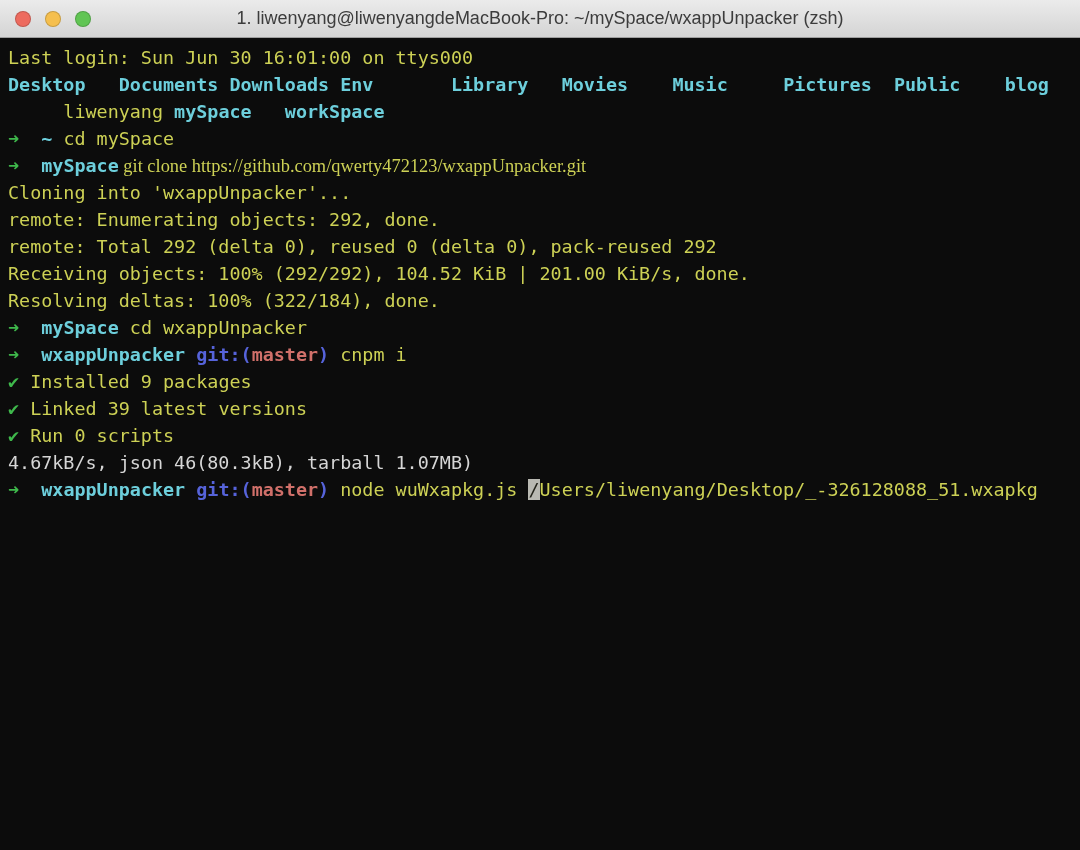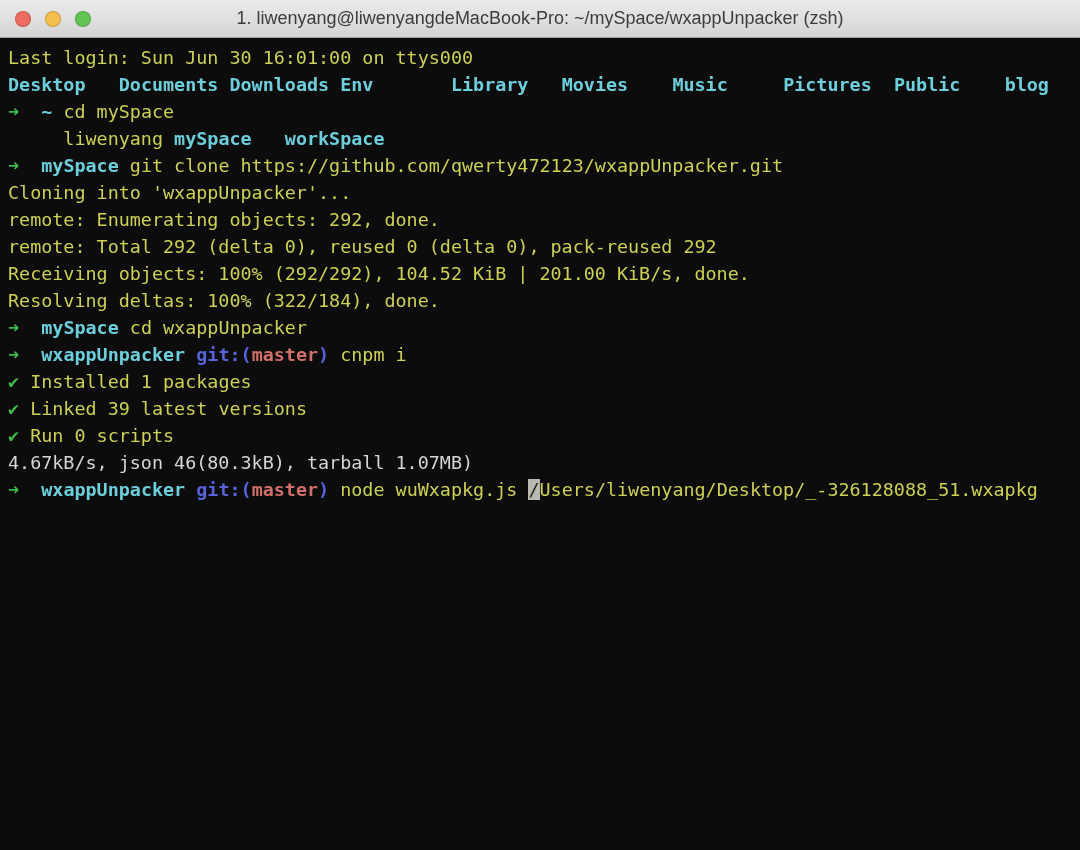--- a/index.html
+++ b/index.html
@@ -75,29 +75,29 @@
     <div class="traffic-lights">
       <span class="tl" style="background: rgb(237, 107, 95);"></span>
       <span class="tl" style="background: rgb(245, 191, 78);"></span>
       <span class="tl" style="background: rgb(97, 197, 84);"></span>
     </div>
     <div class="title">1. liwenyang@liwenyangdeMacBook-Pro: ~/mySpace/wxappUnpacker (zsh)</div>
   </div>
   <div class="terminal" id="terminal-screen">
       <div class="term-line"><span style="color: rgb(205, 209, 85);">Last login: Sun Jun 30 16:01:00 on ttys000</span></div>
       <div class="term-line"><span style="color: rgb(109, 207, 220); font-weight: bold;">Desktop</span><span style="color: rgb(205, 209, 85);">   </span><span style="color: rgb(109, 207, 220); font-weight: bold;">Documents</span><span style="color: rgb(205, 209, 85);"> </span><span style="color: rgb(109, 207, 220); font-weight: bold;">Downloads</span><span style="color: rgb(205, 209, 85);"> </span><span style="color: rgb(109, 207, 220); font-weight: bold;">Env</span><span style="color: rgb(205, 209, 85);">       </span><span style="color: rgb(109, 207, 220); font-weight: bold;">Library</span><span style="color: rgb(205, 209, 85);">   </span><span style="color: rgb(109, 207, 220); font-weight: bold;">Movies</span><span style="color: rgb(205, 209, 85);">    </span><span style="color: rgb(109, 207, 220); font-weight: bold;">Music</span><span style="color: rgb(205, 209, 85);">     </span><span style="color: rgb(109, 207, 220); font-weight: bold;">Pictures</span><span style="color: rgb(205, 209, 85);">  </span><span style="color: rgb(109, 207, 220); font-weight: bold;">Public</span><span style="color: rgb(205, 209, 85);">    </span><span style="color: rgb(109, 207, 220); font-weight: bold;">blog</span></div>
+      <div class="term-line"><span style="color: rgb(205, 209, 85);">     liwenyang </span><span style="color: rgb(109, 207, 220); font-weight: bold;">mySpace</span><span style="color: rgb(205, 209, 85);">   </span><span style="color: rgb(109, 207, 220); font-weight: bold;">workSpace</span></div>
       <div class="term-line"><span style="color: rgb(63, 185, 76); font-weight: bold;">➜</span><span style="color: rgb(205, 209, 85);">  </span><span style="color: rgb(109, 207, 220); font-weight: bold;">~</span><span style="color: rgb(205, 209, 85);"> cd mySpace</span></div>
-      <div class="term-line"><span style="color: rgb(205, 209, 85);">     liwenyang </span><span style="color: rgb(109, 207, 220); font-weight: bold;">mySpace</span><span style="color: rgb(205, 209, 85);">   </span><span style="color: rgb(109, 207, 220); font-weight: bold;">workSpace</span></div>
-      <div class="term-line"><span style="color: rgb(63, 185, 76); font-weight: bold;">➜</span><span style="color: rgb(205, 209, 85);">  </span><span style="color: rgb(109, 207, 220); font-weight: bold;">mySpace</span><span style="color: rgb(205, 209, 85);"> git clone https://github.com/qwerty472123/wxappUnpacker.git</span></div>
+      <div class="term-line"><span style="color: rgb(63, 185, 76); font-weight: bold;">➜</span><span style="color: rgb(205, 209, 85);">  </span><span style="color: rgb(109, 207, 220); font-weight: bold;">mySpace</span><span style="color: rgb(205, 209, 85); font-family: Liberation Serif, serif;"> git clone https://github.com/qwerty472123/wxappUnpacker.git</span></div>
       <div class="term-line"><span style="color: rgb(205, 209, 85);">Cloning into 'wxappUnpacker'...</span></div>
       <div class="term-line"><span style="color: rgb(205, 209, 85); margin-top: 24px;">remote: Enumerating objects: 292, done.</span></div>
       <div class="term-line"><span style="color: rgb(205, 209, 85);">remote: Total 292 (delta 0), reused 0 (delta 0), pack-reused 292</span></div>
       <div class="term-line"><span style="color: rgb(205, 209, 85);">Receiving objects: 100% (292/292), 104.52 KiB | 201.00 KiB/s, done.</span></div>
       <div class="term-line"><span style="color: rgb(205, 209, 85);">Resolving deltas: 100% (322/184), done.</span></div>
       <div class="term-line"><span style="color: rgb(63, 185, 76); font-weight: bold;">➜</span><span style="color: rgb(205, 209, 85);">  </span><span style="color: rgb(109, 207, 220); font-weight: bold;">mySpace</span><span style="color: rgb(205, 209, 85);"> cd wxappUnpacker</span></div>
       <div class="term-line"><span style="color: rgb(63, 185, 76); font-weight: bold;">➜</span><span style="color: rgb(205, 209, 85);">  </span><span style="color: rgb(109, 207, 220); font-weight: bold;">wxappUnpacker</span><span style="color: rgb(205, 209, 85);"> </span><span style="color: rgb(86, 99, 218); font-weight: bold;">git:(</span><span style="color: rgb(209, 112, 106); font-weight: bold;">master</span><span style="color: rgb(86, 99, 218); font-weight: bold;">)</span><span style="color: rgb(205, 209, 85);"> cnpm i</span></div>
-      <div class="term-line"><span style="color: rgb(63, 185, 76); font-weight: bold;">✔</span><span style="color: rgb(205, 209, 85);"> Installed 1 packages</span></div>
+      <div class="term-line"><span style="color: rgb(63, 185, 76); font-weight: bold;">✔</span><span style="color: rgb(205, 209, 85);"> Installed 9 packages</span></div>
       <div class="term-line"><span style="color: rgb(63, 185, 76); font-weight: bold;">✔</span><span style="color: rgb(205, 209, 85);"> Linked 39 latest versions</span></div>
       <div class="term-line"><span style="color: rgb(63, 185, 76); font-weight: bold;">✔</span><span style="color: rgb(205, 209, 85);"> Run 0 scripts</span></div>
       <div class="term-line"><span style="color: rgb(214, 214, 214);">4.67kB/s, json 46(80.3kB), tarball 1.07MB)</span></div>
       <div class="term-line"><span style="color: rgb(63, 185, 76); font-weight: bold;">➜</span><span style="color: rgb(205, 209, 85);">  </span><span style="color: rgb(109, 207, 220); font-weight: bold;">wxappUnpacker</span><span style="color: rgb(205, 209, 85);"> </span><span style="color: rgb(86, 99, 218); font-weight: bold;">git:(</span><span style="color: rgb(209, 112, 106); font-weight: bold;">master</span><span style="color: rgb(86, 99, 218); font-weight: bold;">)</span><span style="color: rgb(205, 209, 85);"> node wuWxapkg.js </span><span style="color: rgb(35, 35, 26); background: rgb(185, 185, 178);">/</span><span style="color: rgb(205, 209, 85);">Users/liwenyang/Desktop/_-326128088_51.wxapkg</span></div>
     </div>
 </div>
 
 </body></html>

